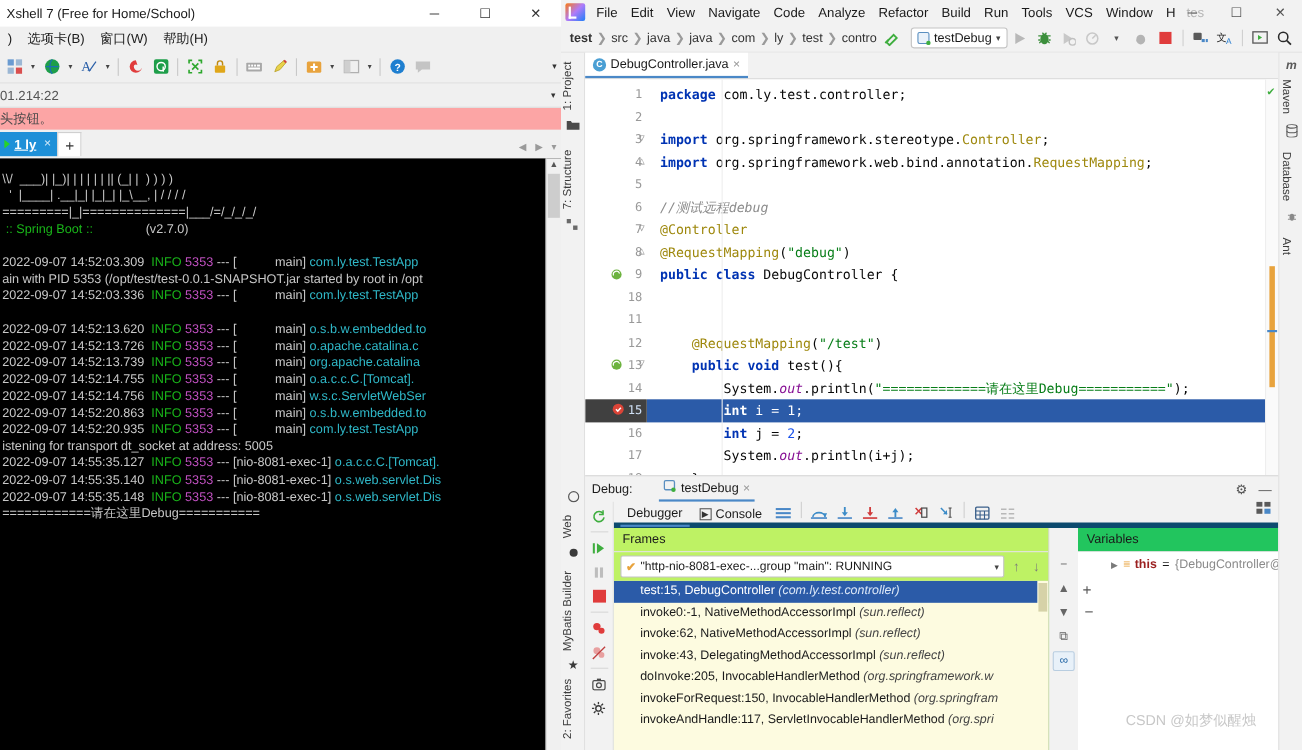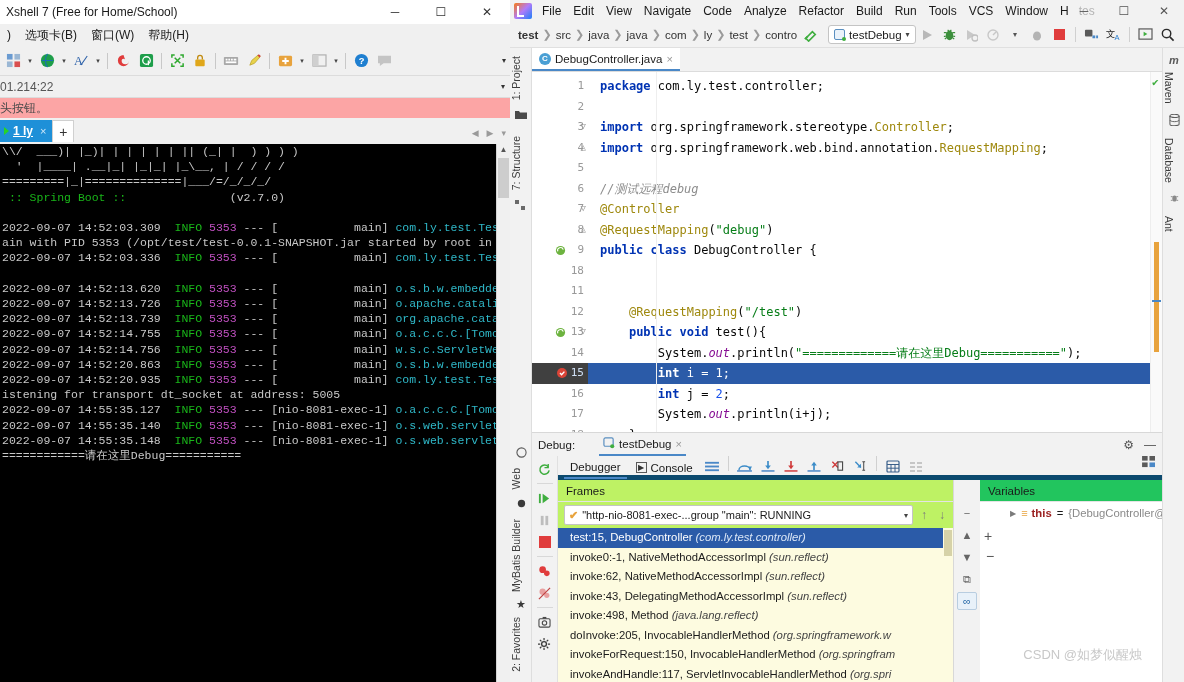--- a/index.html
+++ b/index.html
@@ -83,22 +83,22 @@
     position: absolute; right: 4px; bottom: 4px; display: flex;
     align-items: center; gap: 8px; font-size: 9px; color: #9a9a9a;
   }
 
   .xs-term {
     position: absolute; left: 0; right: 0; top: 144px; bottom: 0;
     background: #000000; display: flex;
   }
   .xs-term-body {
     flex: 1; padding: 0px 2px 0 2px; overflow: hidden;
-    font-family: Liberation Mono, monospace;
-    font-size: 11.5px; line-height: 15.2px; white-space: pre;
+    font-family: Liberation Sans, sans-serif;
+    font-size: 11.5px; line-height: 15.2px; white-space: pre; margin-top: 12px;
   }
   .xs-term-scroll {
     width: 14px; background: #f0f0f0; border-left: 1px solid #d4d4d4;
     position: relative;
   }
   .xs-term-scroll .up {
     position: absolute; top: 1px; left: 0; right: 0; text-align: center;
     font-size: 8px; color: #555;
   }
   .xs-term-scroll .thumb {
@@ -323,21 +323,21 @@
     padding: 0 4px; font-size: 11px; color: #1a1a1a; white-space: nowrap;
     overflow: hidden;
   }
   .thread-sel .chk { color: #e8a33d; font-weight: bold; font-size: 11px; }
   .thread-sel .sel-caret { margin-left: auto; font-size: 8px; color: #444; }
   .nav-arrow { font-size: 12px; color: #7a7a7a; width: 14px; text-align: center; }
   .frames-list {
     flex: 1; background: #fdfbe0; overflow: hidden; position: relative;
   }
   .frame-row {
-    height: 19.5px; line-height: 19.5px; padding-left: 12px;
+    height: 19.5px; line-height: 19.5px; padding-left: 24px;
     font-size: 11.3px; color: #1a1a1a; white-space: nowrap; overflow: hidden;
   }
   .frame-row.sel { background: #2b5ba8; color: #ffffff; }
   .frame-row i { color: #444; font-style: italic; }
   .frame-row.sel i { color: #dbe7f7; }
   .frames-scroll {
     position: absolute; right: 0; top: 0; bottom: 0; width: 10px;
     background: #fdfbe0;
   }
   .frames-scroll .th {
@@ -964,21 +964,20 @@
                 <span class="nav-arrow">↓</span>
               </div>
               <div class="frames-list" id="frames-list">
                 <div class="frames-scroll">
                   <div class="th"></div>
                 </div>
               <div class="frame-row sel"><span>test:15, DebugController </span><i>(com.ly.test.controller)</i></div>
                   <div class="frame-row"><span>invoke0:-1, NativeMethodAccessorImpl </span><i>(sun.reflect)</i></div>
                   <div class="frame-row"><span>invoke:62, NativeMethodAccessorImpl </span><i>(sun.reflect)</i></div>
                   <div class="frame-row"><span>invoke:43, DelegatingMethodAccessorImpl </span><i>(sun.reflect)</i></div>
-                  <div class="frame-row"><span>invoke:498, Method </span><i>(java.lang.reflect)</i></div>
                   <div class="frame-row"><span>doInvoke:205, InvocableHandlerMethod </span><i>(org.springframework.w</i></div>
                   <div class="frame-row"><span>invokeForRequest:150, InvocableHandlerMethod </span><i>(org.springfram</i></div>
                   <div class="frame-row"><span>invokeAndHandle:117, ServletInvocableHandlerMethod </span><i>(org.spri</i></div>
                 </div>
             </div>
 
             <div class="pane-gap">
               <span class="gico">−</span>
               <span class="gico">▲</span>
               <span class="gico">▼</span>

